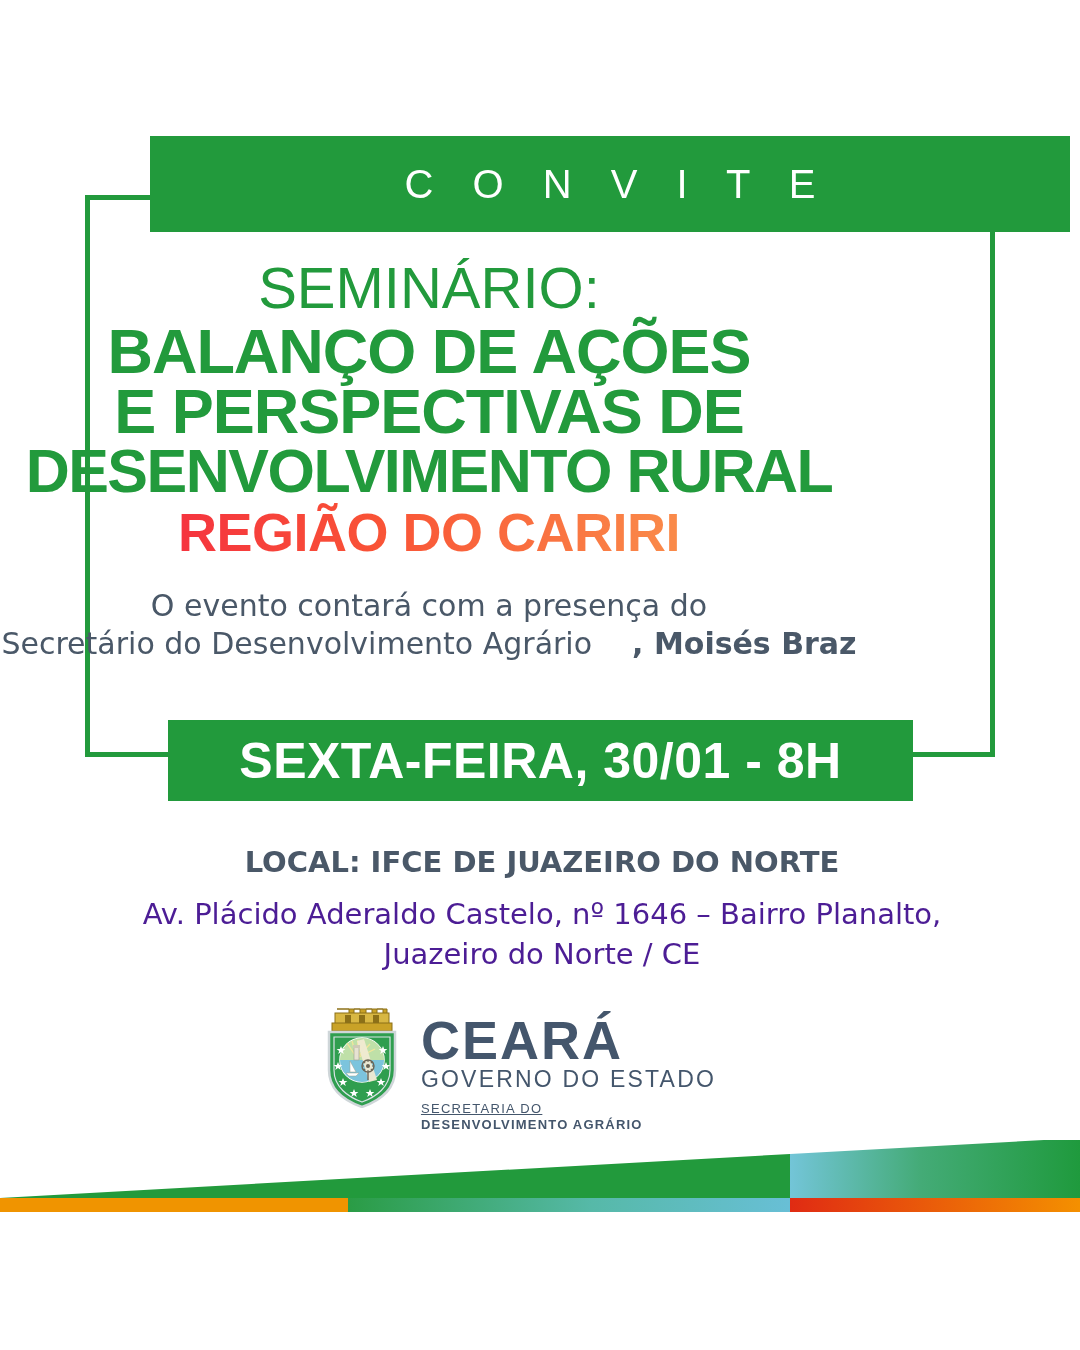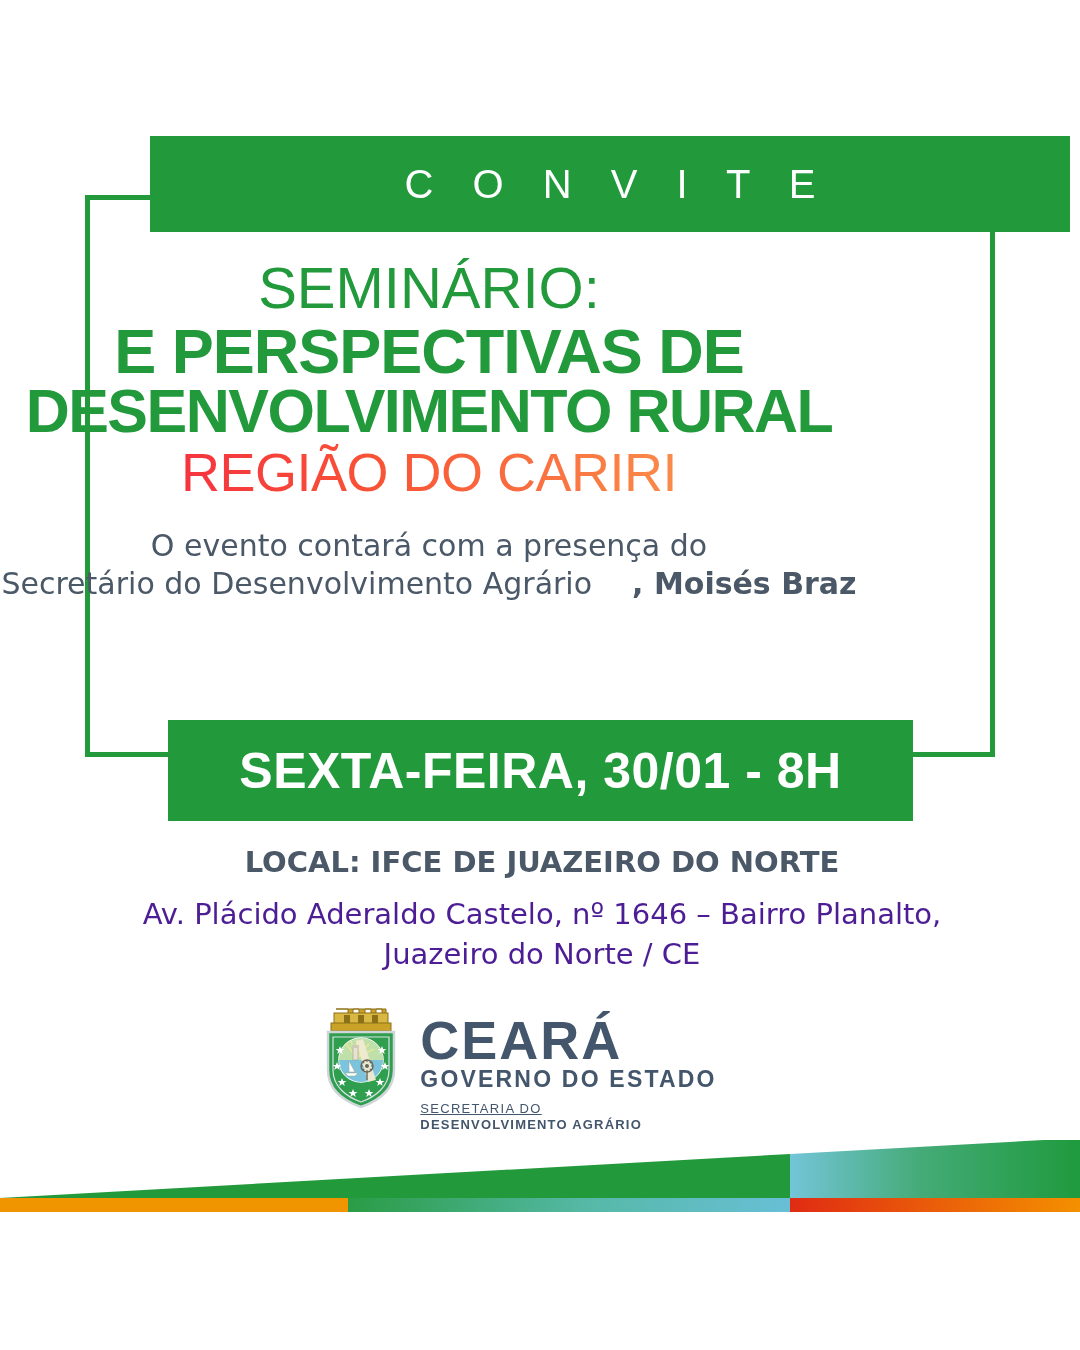--- a/index.html
+++ b/index.html
@@ -62,21 +62,21 @@
     font-weight:bold;
     font-size:63px;
     line-height:60px;
     letter-spacing:-1px;
     font-family:"Liberation Sans", sans-serif;
     white-space:nowrap;
   }
   .title-line.wide { font-size:61px; letter-spacing:-1.5px; }
 
   #cariri {
-    font-weight:normal;
+    font-weight:bold;
     font-size:54px;
     line-height:62px;
     letter-spacing:-0.5px;
     font-family:"Liberation Sans", sans-serif;
     background:linear-gradient(90deg,#f5333f 0%,#f95336 40%,#fa8c4a 100%);
     -webkit-background-clip:text;
     background-clip:text;
     color:transparent;
     -webkit-text-fill-color:transparent;
     display:inline-block;
@@ -91,21 +91,21 @@
     line-height:38px;
     font-weight:400;
     font-family:"DejaVu Sans", sans-serif;
   }
   #presence .bold { font-weight:bold;margin-left:40px; }
 
   
   #date-banner {
     position:absolute;
     left:168px; top:720px;
-    width:745px; height:101px;
+    width:745px; height:81px;
     background:#229a3c;
     z-index:5;
     display:flex; align-items:center; justify-content:center;
   }
   #date-banner .label {
     color:#ffffff;
     font-size:50px;
     font-weight:bold;
     letter-spacing:0.5px;
     font-family:"Liberation Sans", sans-serif;
@@ -151,21 +151,21 @@
     color:#44566c;
     font-size:54px;
     font-weight:bold;
     letter-spacing:2px;
     line-height:52px;
     font-family:"Liberation Sans", sans-serif;
   }
   #logo-gov {
     color:#44566c;
     font-size:23px;
-    font-weight:bold;
+    font-weight:normal;
     letter-spacing:2.2px;
     line-height:26px;
     font-family:"Liberation Sans", sans-serif;
   }
   #logo-sec1 {
     color:#44566c;
     font-size:13px;
     font-weight:400;
     letter-spacing:1.3px;
     margin-top:9px;
@@ -189,20 +189,21 @@
 <body>
 
 <div id="frame"></div>
 
 <div id="convite-banner">
   <div class="label">C O N V I T E</div>
 </div>
 
 <div id="content">
   <div id="seminario">SEMINÁRIO:</div>
+  <div class="title-line">BALANÇO DE AÇÕES</div>
   <div class="title-line">E PERSPECTIVAS DE</div>
   <div class="title-line wide">DESENVOLVIMENTO RURAL</div>
   <div>
     <span id="cariri">REGIÃO DO CARIRI</span>
   </div>
 
   <div id="presence">
     <div>O evento contará com a presença do</div>
     <div>
       <span>Secretário do Desenvolvimento Agrário</span><span class="bold">, Moisés Braz</span>

